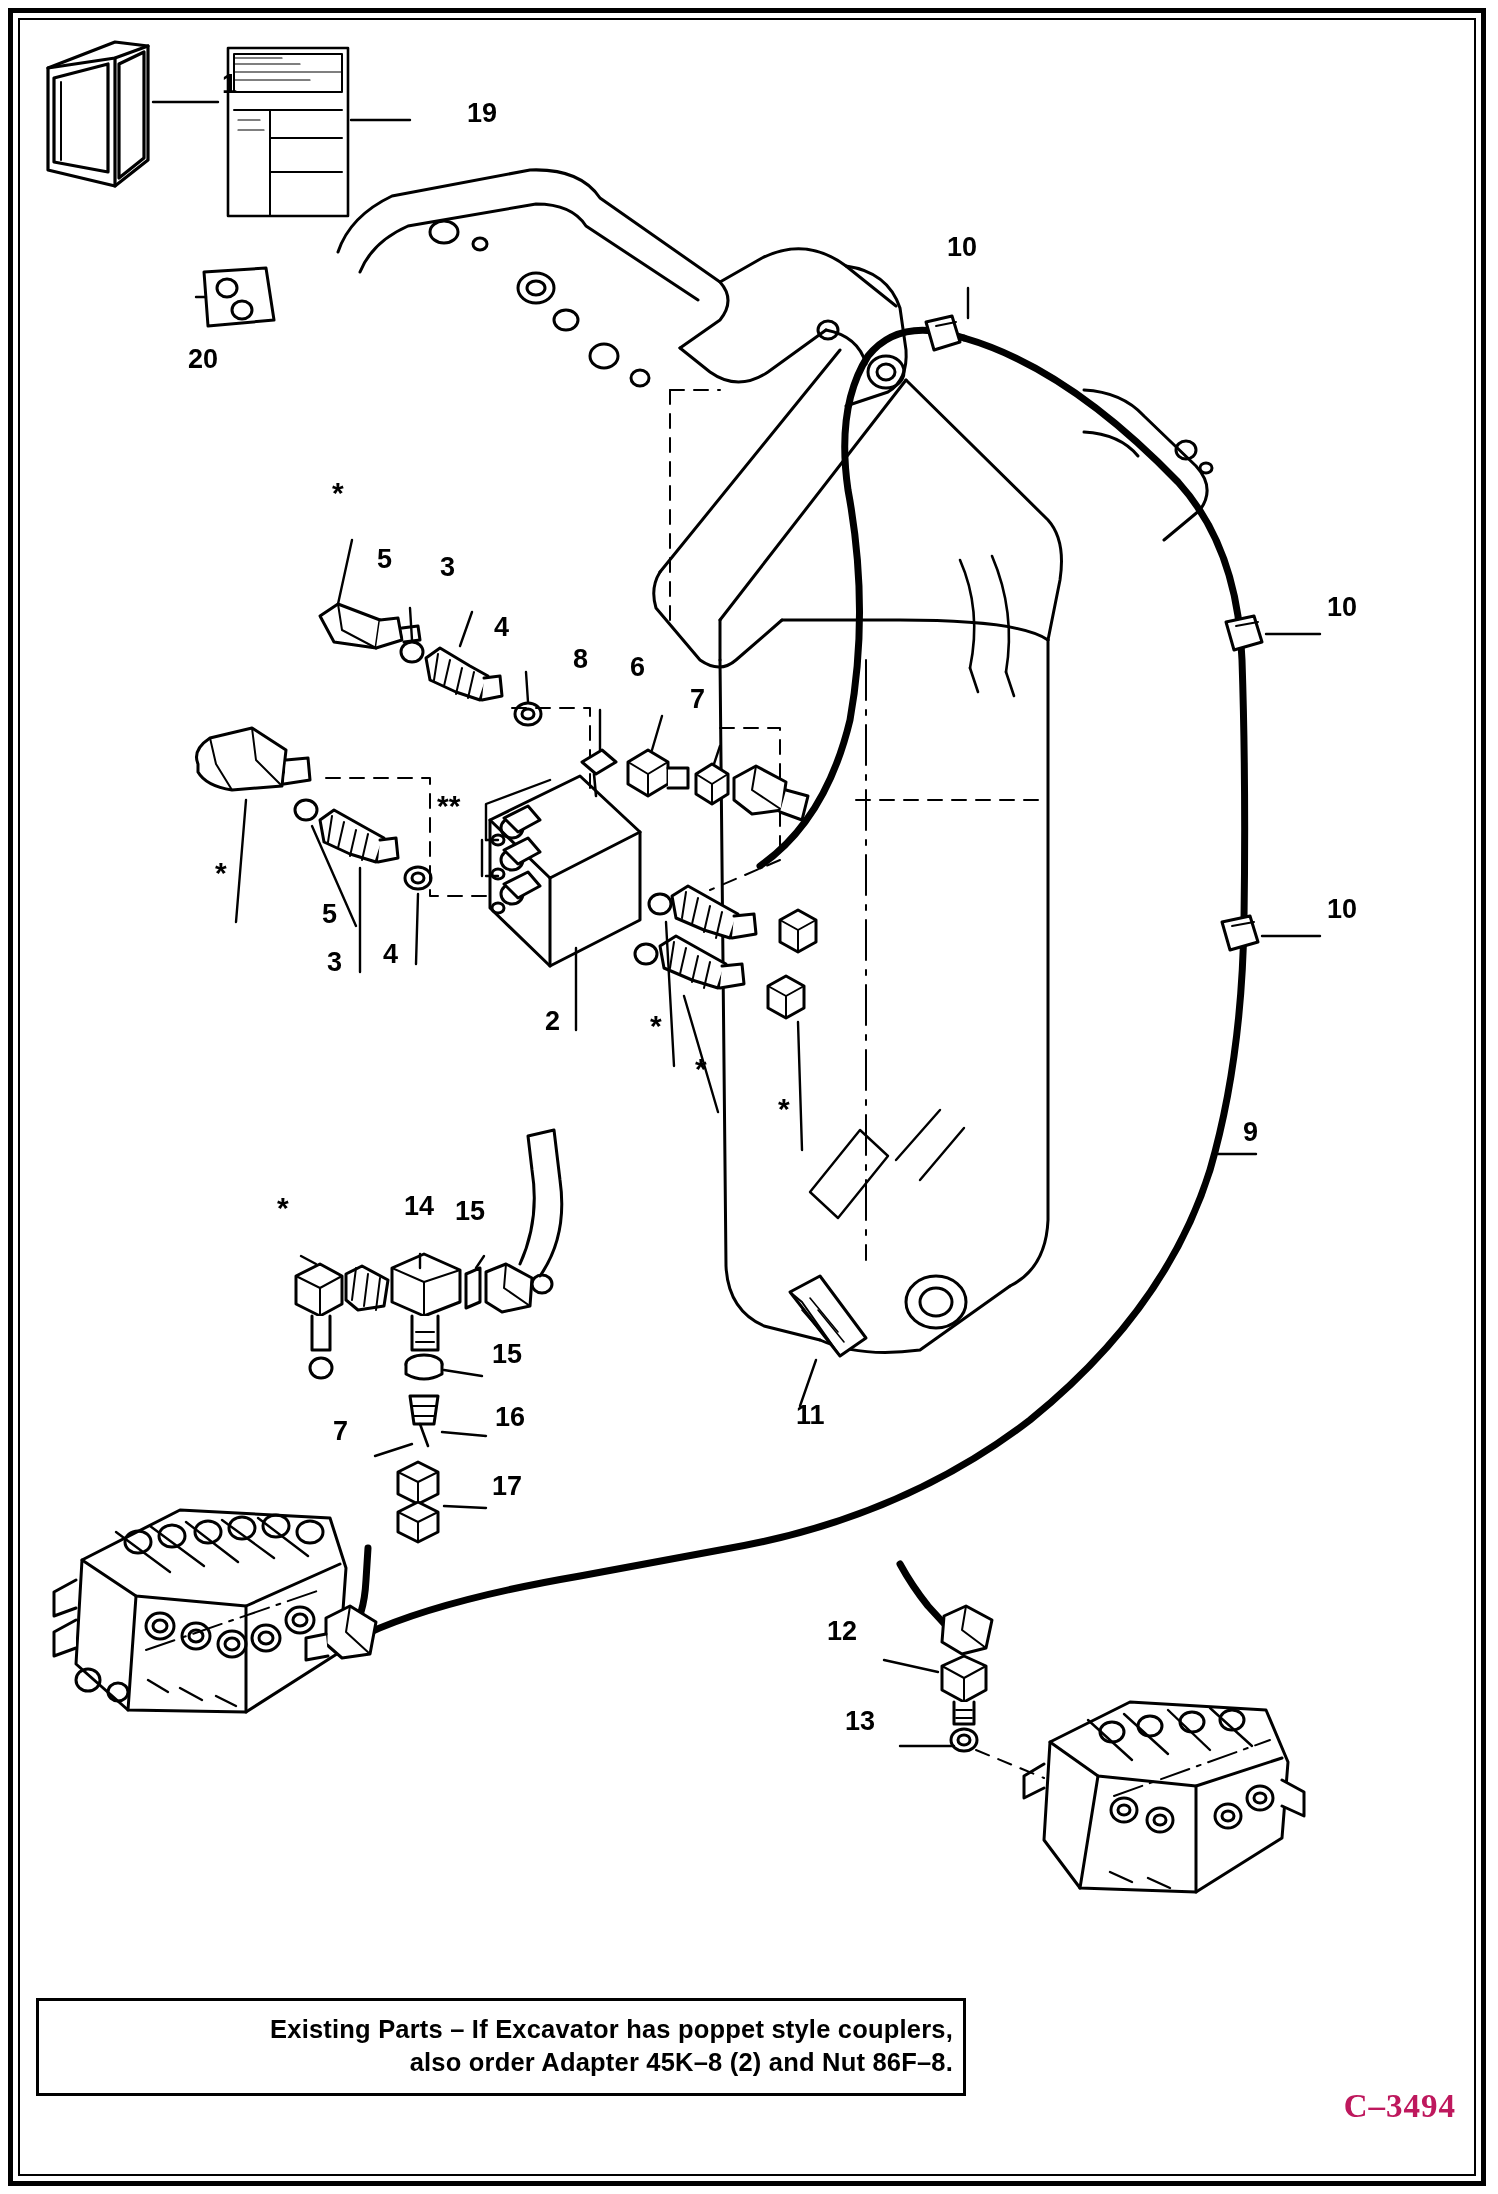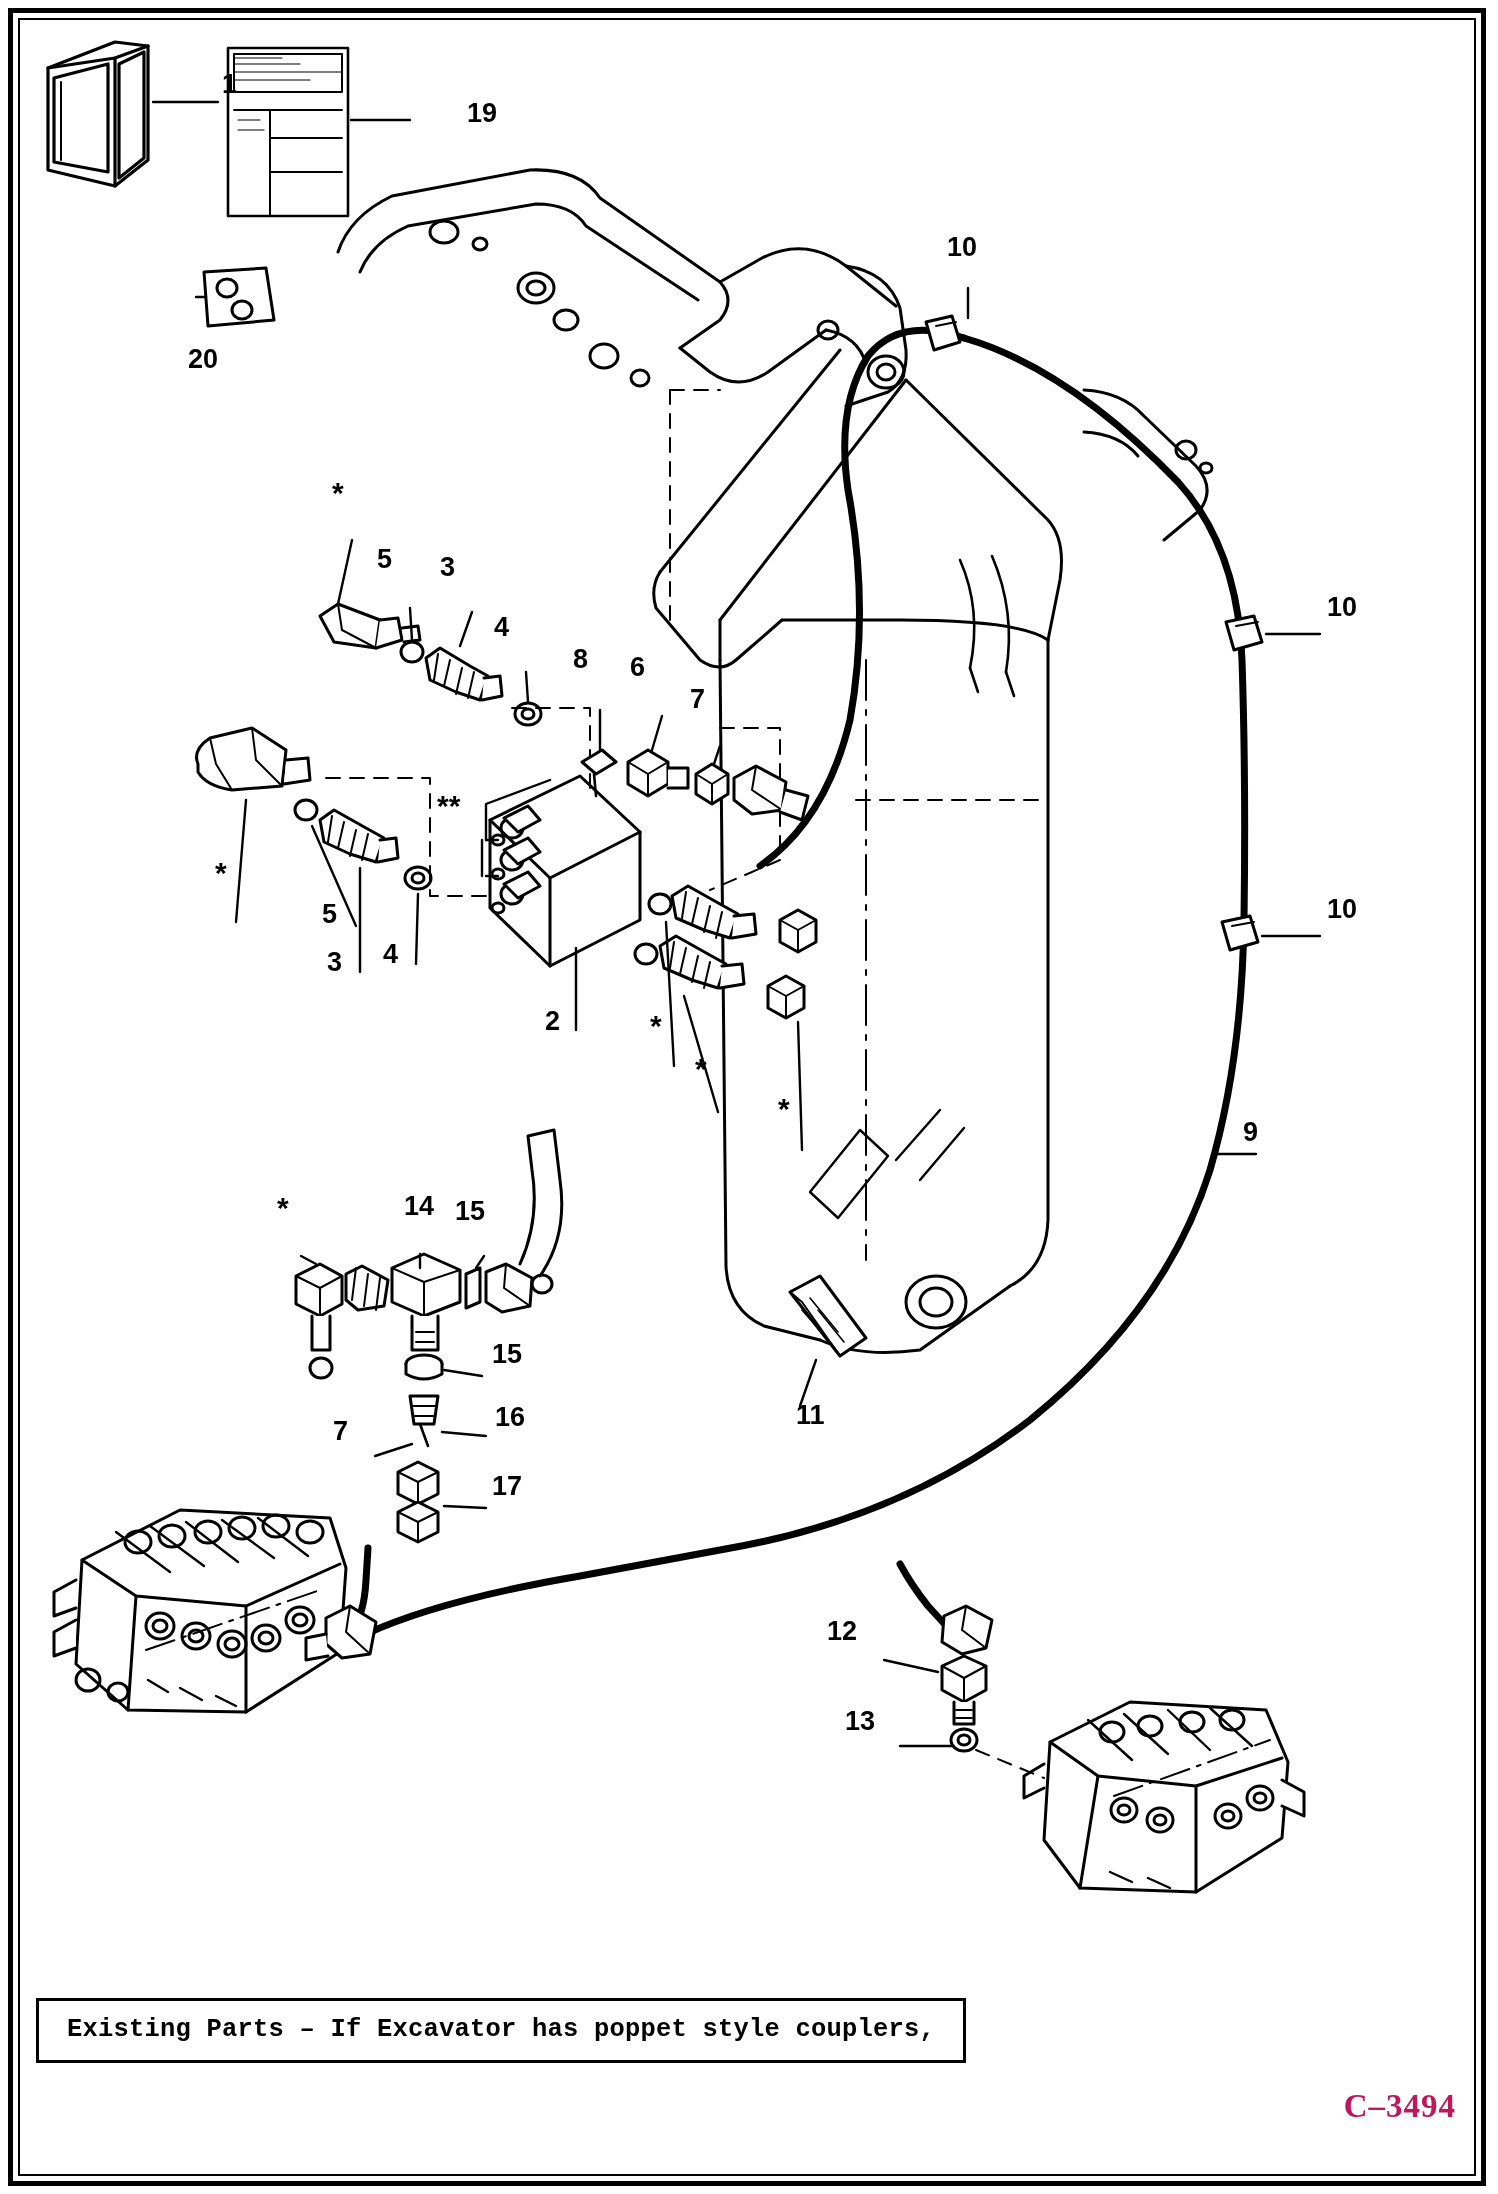--- a/index.html
+++ b/index.html
@@ -59,26 +59,27 @@
   .note-box {
     position:absolute;
     left:36px; top:1998px;
     width:930px;
     border:3px solid #000;
     box-sizing:border-box;
     padding:12px 10px 14px 10px;
     text-align:center;
   }
   .note-box div {
-    font-family:Liberation Mono, monospace;
+    font-family:Liberation Sans, sans-serif;
     font-size:25.5px;
     font-weight:bold;
     color:#000;
     line-height:1.30;
     letter-spacing:0.2px;
+    text-align:right;
   }
 
   .drawing-code {
     position:absolute;
     right:42px; top:2088px;
     font-family:Liberation Serif, serif;
     font-size:33px;
     font-weight:bold;
     color:#be185d;
     letter-spacing:1px;
@@ -554,17 +555,18 @@
   <div class="star" style="left:332px; top:478px;">*</div>
   <div class="star" style="left:215px; top:858px;">*</div>
   <div class="star" style="left:437px; top:791px;">**</div>
   <div class="star" style="left:650px; top:1011px;">*</div>
   <div class="star" style="left:695px; top:1054px;">*</div>
   <div class="star" style="left:778px; top:1094px;">*</div>
   <div class="star" style="left:277px; top:1193px;">*</div>
 
   <div class="note-box">
     <div>Existing Parts – If Excavator  has poppet style couplers,</div>
+    <div>also order  Adapter 45K–8 (2) and Nut 86F–8.</div>
   </div>
 
   <div class="drawing-code">C–3494</div>
 
 </div>
 
 </body></html>

